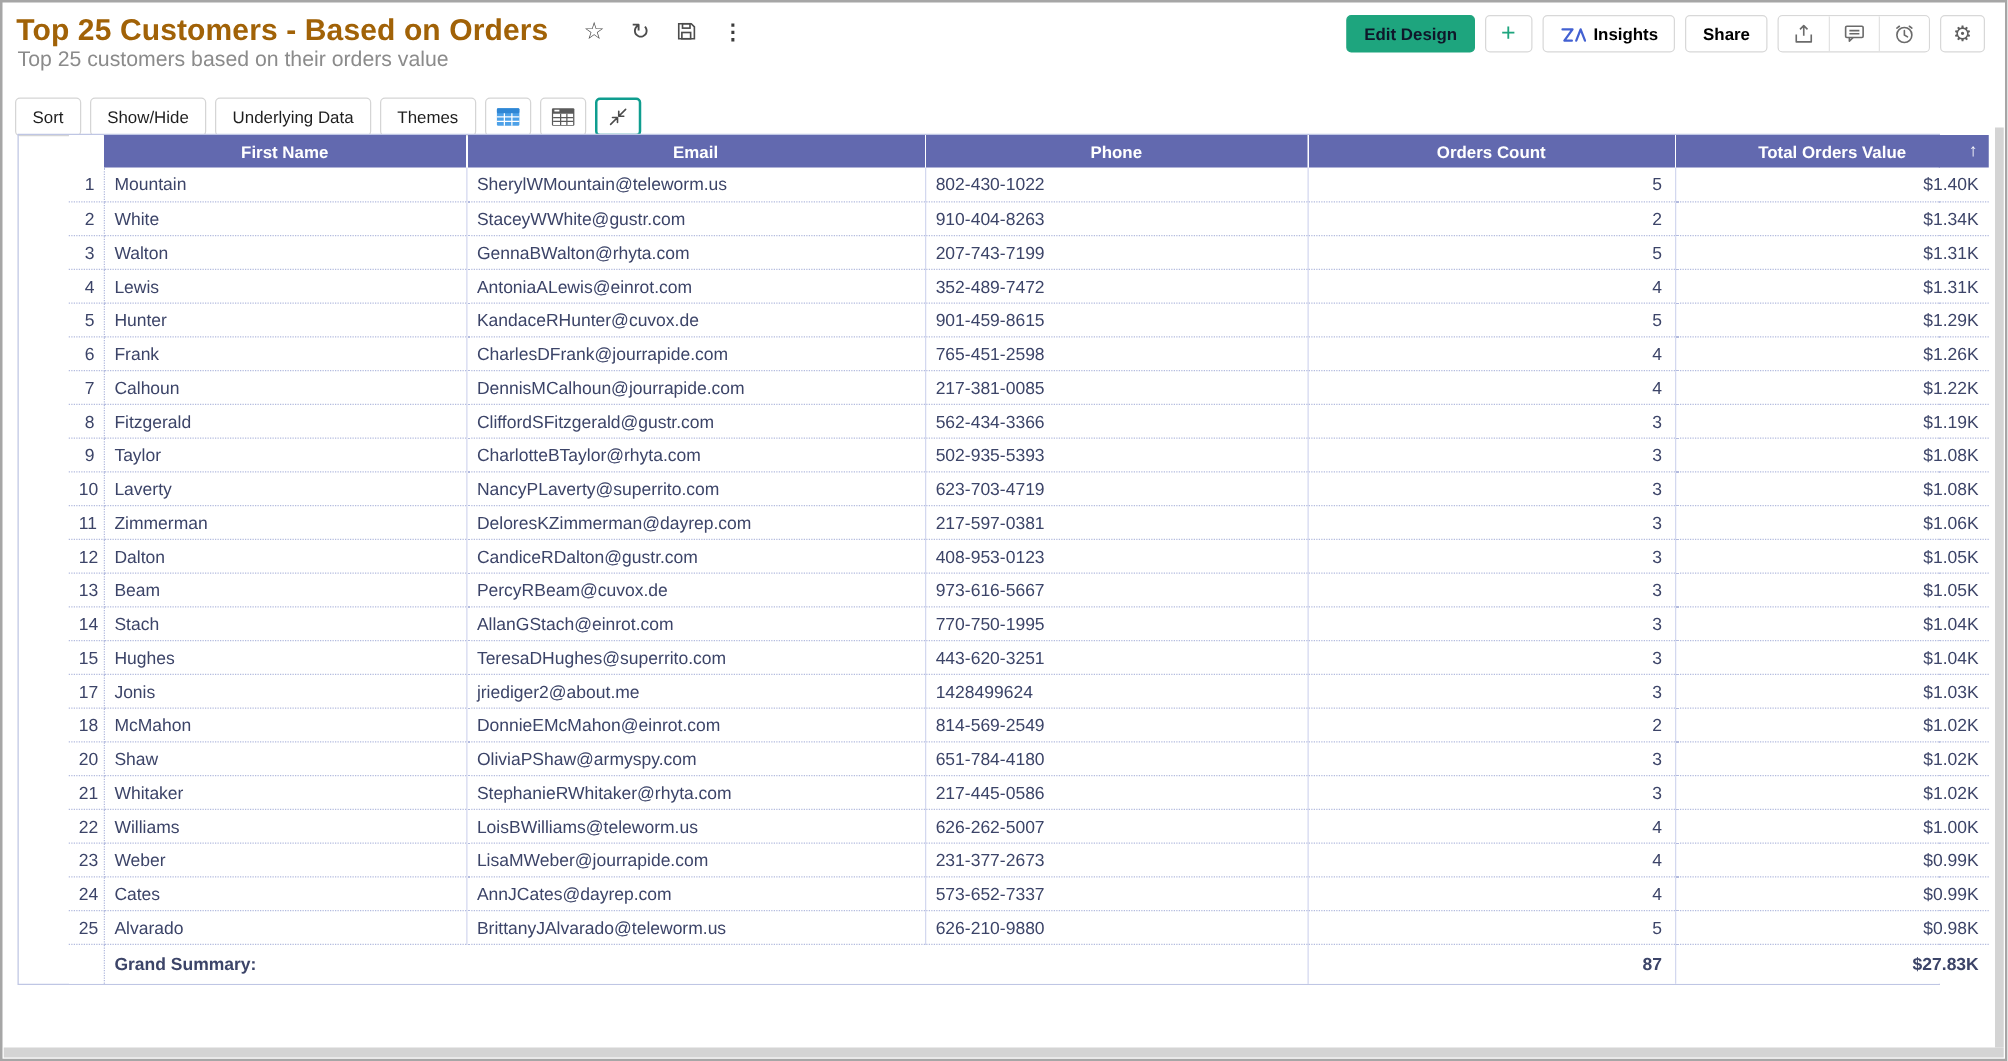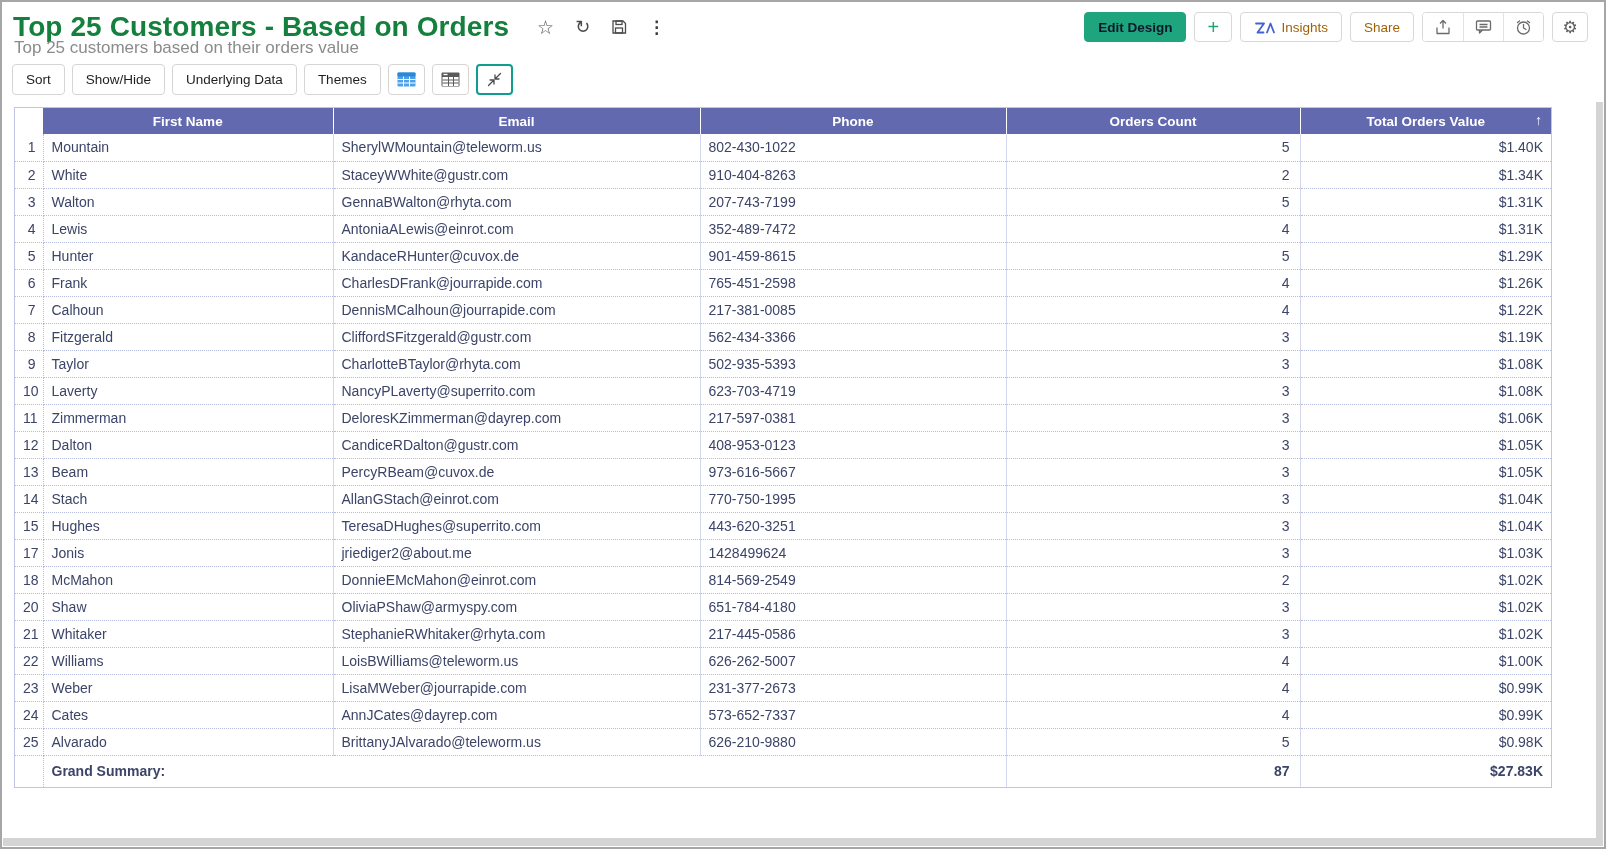--- a/index.html
+++ b/index.html
@@ -4,52 +4,52 @@
 <style>
   * { margin:0; padding:0; box-sizing:border-box; }
   html,body { background:#e9e9e9; }
   body { font-family:"Liberation Sans", sans-serif; }
   .window {
     position:relative; width:1606px; height:849px; background:#fff;
     border:2px solid #a6a6a6; overflow:hidden;
   }
   
   .title-row { position:absolute; top:9px; left:11px; display:flex; align-items:center; }
-  .page-title { font-size:28px; font-weight:700; color:#15803d; letter-spacing:.1px; }
+  .page-title { font-size:24px; font-weight:700; color:#a16207; letter-spacing:.1px; }
   .title-icons { display:flex; align-items:center; gap:21px; margin-left:28px; color:#4c4c4c; }
   .title-icons .tico { display:flex; align-items:center; justify-content:center; cursor:pointer; }
   .glyph-star { font-size:19px; line-height:1; }
   .glyph-refresh { font-size:18px; line-height:1; }
   .glyph-kebab { font-size:17px; font-weight:700; line-height:1; color:#3c3c3c; }
   .subtitle { position:absolute; top:36px; left:12px; font-size:17px; color:#8b8b8b; }
 
   
   .top-actions { position:absolute; top:10px; right:16px; display:flex; align-items:center; gap:8px; }
   .btn { height:30px; display:inline-flex; align-items:center; justify-content:center;
          border:1px solid #d8d8d8; border-radius:4px; background:#fff; font-size:13.5px;
-         font-weight:400; color:#a16207; padding:0 13px; cursor:pointer; white-space:nowrap; }
+         font-weight:700; color:#000000; padding:0 13px; cursor:pointer; white-space:nowrap; }
   .btn-primary { background:#1EA57E; border-color:#1EA57E; color:#0f172a; font-weight:700;text-align:center; }
   .btn-plus { width:38px; padding:0; color:#1EA57E; font-size:20px; font-weight:400; }
   .btn-insights { gap:6px; }
   .icon-group { display:flex; height:30px; border:1px solid #d8d8d8; border-radius:4px; overflow:hidden; background:#fff; }
   .icon-group .igbtn { width:40px; display:flex; align-items:center; justify-content:center; cursor:pointer; background:#fff; border:none; }
   .icon-group .igbtn + .igbtn { border-left:1px solid #e3e3e3; }
   .btn-gear { width:36px; padding:0; font-size:17px; color:#5f5f5f; font-weight:400; }
 
   
-  .toolbar { position:absolute; top:62px; left:10px; display:flex; align-items:center; gap:7px; }
+  .toolbar { position:absolute; top:76px; left:10px; display:flex; align-items:center; gap:7px; }
   .tbtn { height:31px; border:1px solid #d5d5d5; border-radius:4px; background:#fff;
           font-size:13.5px; color:#1e1e1e; padding:0 13px; display:inline-flex;
           align-items:center; cursor:pointer; font-weight:400; }
   .tview { width:37px; height:31px; border:1px solid #d5d5d5; border-radius:4px; background:#fff;
            display:inline-flex; align-items:center; justify-content:center; cursor:pointer; }
   .tview.selected { border:2px solid #0F9D8F; }
 
   
-  .table-wrap { position:absolute; top:105px; left:12px; width:1538px; border:1px solid #bfc6e4; }
+  .table-wrap { position:absolute; top:105px; left:12px; width:1538px; border:1px solid #bfc6e4;padding-left:40px; }
   table { border-collapse:collapse; table-layout:fixed; width:1536px; }
   col.w-num { width:28px; } col.w-name { width:290px; } col.w-email { width:367px; }
   col.w-phone { width:306px; } col.w-count { width:294px; } col.w-value { width:251px; }
   thead th { height:26px; background:#6269AF; color:#fff; font-size:13.5px; font-weight:700;
              text-align:center; border-right:1px solid rgba(255,255,255,.55); position:relative; cursor:pointer; }
   thead th:last-child { border-right:none; }
   thead th.corner { background:#fff; border-right:none; cursor:default; }
   .sort-arrow { position:absolute; right:9px; top:4px; font-size:14px; font-weight:700; color:#fff; }
   tbody td, tfoot td { height:27px; font-size:14px; color:#3C4468; padding:0 8px;
              border-bottom:1px dotted #b3bbde; border-right:1px solid #d3d8ef;

